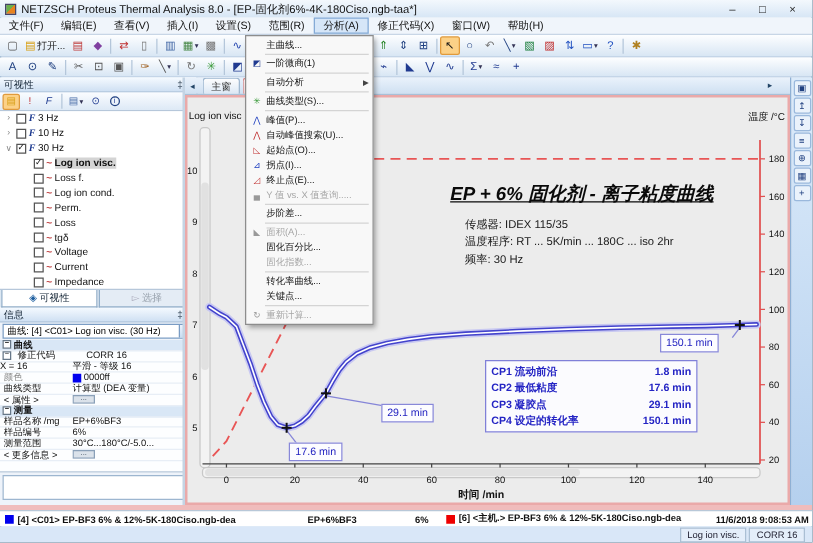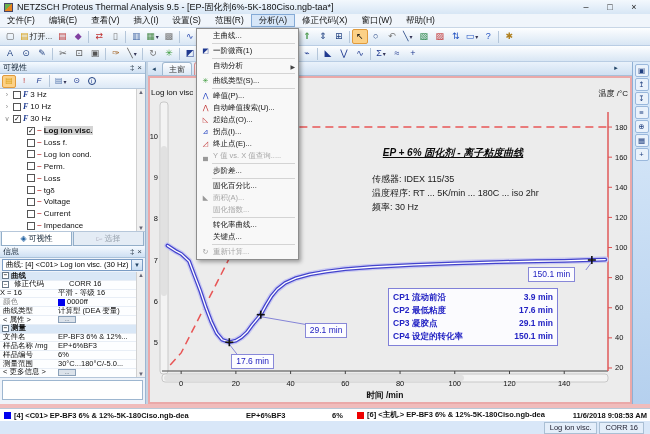--- a/index.html
+++ b/index.html
@@ -23,21 +23,21 @@
   #tb2{top:46px;height:16px;}
   .tbtn{height:15px;min-width:16px;display:inline-flex;align-items:center;justify-content:center;gap:1px;font-size:9px;border:1px solid transparent;border-radius:2px;background:transparent;padding:0 1px;}
   .tbtn.hl{background:#fcd187;border-color:#e09a3c;}
   .tg{line-height:1;}
   .tg.circ{border:1px solid #204080;border-radius:50%;width:8px;height:8px;font-size:6px;display:inline-flex;align-items:center;justify-content:center;}
   .tlabel{font-size:8px;color:#222;}
   .tdrop{font-size:6px;color:#335;}
   .tsep{width:1px;height:12px;background:#b4c6da;margin:0 2px;}
 
   
-  .lpanel{position:absolute;left:0;top:62px;width:146px;height:342px;background:#eef3fa;border-right:1px solid #9db6d0;}
+  .lpanel{position:absolute;left:0;top:62px;width:158px;height:342px;background:#eef3fa;border-right:1px solid #9db6d0;}
   .phead{height:12px;display:flex;align-items:center;gap:3px;padding:0 3px;background:linear-gradient(#f5faff,#cfe0f3);border-bottom:1px solid #aac2da;font-size:8px;color:#123;}
   .phead .sp{flex:1;}
   .phico{font-size:8px;color:#345;}
   .vtb{height:15px;display:flex;align-items:center;gap:1px;padding:0 2px;background:linear-gradient(#fafcff,#dde9f6);border-bottom:1px solid #b6c7da;}
   .vtb .tbtn{height:13px;min-width:14px;font-size:8px;}
   .tree{position:relative;height:143px;background:#fff;overflow:hidden;border-bottom:1px solid #b6c7da;}
   .trow{height:11.9px;display:flex;align-items:center;gap:2px;font-size:8px;color:#111;}
   .texp{width:8px;text-align:center;color:#8a8a8a;font-size:7px;}
   .cb{width:8px;height:8px;border:1px solid #555;background:#fff;display:inline-flex;align-items:center;justify-content:center;font-size:7px;line-height:7px;color:#111;flex:none;}
   .fico{font-family:"Liberation Serif","DejaVu Serif",serif;font-style:italic;font-weight:bold;color:#1d3a8f;font-size:8px;}
@@ -71,21 +71,21 @@
   .cnav{width:12px;height:12px;border:none;background:transparent;font-size:7px;color:#246;padding:0;}
   .cnav.next{position:absolute;right:10px;bottom:1px;}
   .ctab{height:13px;display:flex;align-items:center;gap:3px;padding:0 6px;margin-left:2px;border:1px solid #a0b8d0;border-bottom:none;border-radius:3px 3px 0 0;background:linear-gradient(#fdfdfe,#dce8f5);color:#333;max-width:60px;white-space:nowrap;overflow:hidden;}
   .ctab.active{background:linear-gradient(#fdf0f0,#f3d6d6);border-color:#d89090;color:#b02828;font-weight:bold;max-width:90px;}
   .ctab .cx{color:#c03030;font-weight:bold;font-size:8px;}
   #pane{position:absolute;left:0;top:14px;width:484px;height:328px;background:#ececec;overflow:hidden;}
   .pane-border{position:absolute;inset:0;border:2px solid #eaa9a9;pointer-events:none;z-index:5;}
   #pane svg{position:absolute;left:0;top:0;}
   svg text{font-family:"Liberation Sans","DejaVu Sans",sans-serif;}
   .axlab{position:absolute;font-size:8px;color:#111;z-index:2;}
-  .chart-title{position:absolute;left:150px;top:70px;width:310px;text-align:center;font-size:10px;font-weight:bold;font-style:italic;text-decoration:underline;color:#0a0a0a;z-index:2;}
+  .chart-title{position:absolute;left:150px;top:70px;width:335px;text-align:center;font-size:15px;font-weight:bold;font-style:italic;text-decoration:underline;color:#0a0a0a;z-index:2;}
   .annos{position:absolute;left:224px;top:96px;font-size:9px;line-height:14px;color:#1a1a1a;z-index:2;white-space:nowrap;}
   .cpbox{position:absolute;left:240px;top:212px;width:170px;border:1px solid #8080d8;background:rgba(252,252,255,.95);padding:2px 4px;z-index:3;}
   .cprow{display:flex;font-size:8.5px;line-height:13px;color:#2424c4;font-weight:bold;white-space:nowrap;}
   .cprow .cpl{flex:1;}
   .time-label{position:absolute;font-size:8.5px;line-height:13px;color:#2222c0;background:#fcfcff;border:1px solid #8888d8;padding:0 4px;white-space:nowrap;z-index:3;}
 
   
   .rightbar{position:absolute;left:632px;top:62px;width:18px;height:342px;background:linear-gradient(#dcebfa,#b5d0ee);border-left:1px solid #8fb0d4;display:flex;flex-direction:column;align-items:center;padding-top:2px;gap:1px;}
   .rbtn{width:14px;height:13px;border:1px solid #9ab8dc;border-radius:2px;background:#eaf2fb;font-size:7.5px;color:#204080;display:flex;align-items:center;justify-content:center;padding:0;}
 
@@ -107,21 +107,21 @@
   .marrow{font-size:6px;color:#444;}
   .msep{height:1px;background:#d4d4d4;margin:1px 2px 1px 14px;}
 </style>
 </head>
 <body>
 
 <div id="app">
 
   <div class="titlebar">
     <span class="appicon"></span>
-    <span>NETZSCH Proteus Thermal Analysis 9.5 - [EP-固化剂6%-5K-180Ciso.ngb-taa*]</span>
+    <span>NETZSCH Proteus Thermal Analysis 8.0 - [EP-固化剂6%-4K-180Ciso.ngb-taa*]</span>
     <span class="wctrls">
       <button class="wctrl">–</button>
       <button class="wctrl">□</button>
       <button class="wctrl">×</button>
     </span>
   </div>
 
   <div class="menubar" id="menubar">
       <span class="mitem">文件(F)</span>
       <span class="mitem">编辑(E)</span>
@@ -480,26 +480,20 @@
         </div>
         <div class="grow">
           <span class="glabel">&lt; 属性 &gt;</span>
           <span class="gval">
             <span class="gbtn">...</span>
           </span>
         </div>
         <div class="grow section">
           <span class="gbox">−</span>
           <span>测量</span>
-        </div>
-        <div class="grow">
-          <span class="glabel">文件名</span>
-          <span class="gval">
-            <span>EP-BF3 6% &amp; 12%...</span>
-          </span>
         </div>
         <div class="grow">
           <span class="glabel">样品名称 /mg</span>
           <span class="gval">
             <span>EP+6%BF3</span>
           </span>
         </div>
         <div class="grow">
           <span class="glabel">样品编号</span>
           <span class="gval">
@@ -607,21 +601,21 @@
       <div class="axlab" style="right:4px;top:12px;">温度 /°C</div>
       <div class="chart-title">EP + 6% 固化剂 - 离子粘度曲线</div>
       <div class="annos">
         <div>传感器: IDEX 115/35</div>
         <div>温度程序: RT ... 5K/min ... 180C ... iso 2hr</div>
         <div>频率: 30 Hz</div>
       </div>
       <div class="cpbox" id="cpbox">
           <div class="cprow">
             <span class="cpl">CP1 流动前沿</span>
-            <span>3.9 min</span>
+            <span>1.8 min</span>
           </div>
           <div class="cprow">
             <span class="cpl">CP2 最低粘度</span>
             <span>17.6 min</span>
           </div>
           <div class="cprow">
             <span class="cpl">CP3 凝胶点</span>
             <span>29.1 min</span>
           </div>
           <div class="cprow">
@@ -705,27 +699,27 @@
       <div class="mrow disabled">
         <span class="mico" style="color: rgb(153, 153, 153);">▄</span>
         <span class="mlab">Y 值 vs. X 值查询.....</span>
       </div>
       <div class="msep"></div>
       <div class="mrow">
         <span class="mico"></span>
         <span class="mlab">步阶差...</span>
       </div>
       <div class="msep"></div>
-      <div class="mrow">
-        <span class="mico"></span>
-        <span class="mlab">固化百分比...</span>
-      </div>
       <div class="mrow disabled">
         <span class="mico" style="color: rgb(153, 153, 153);">◣</span>
         <span class="mlab">面积(A)...</span>
+      </div>
+      <div class="mrow">
+        <span class="mico"></span>
+        <span class="mlab">固化百分比...</span>
       </div>
       <div class="mrow disabled">
         <span class="mico"></span>
         <span class="mlab">固化指数...</span>
       </div>
       <div class="msep"></div>
       <div class="mrow">
         <span class="mico"></span>
         <span class="mlab">转化率曲线...</span>
       </div>

